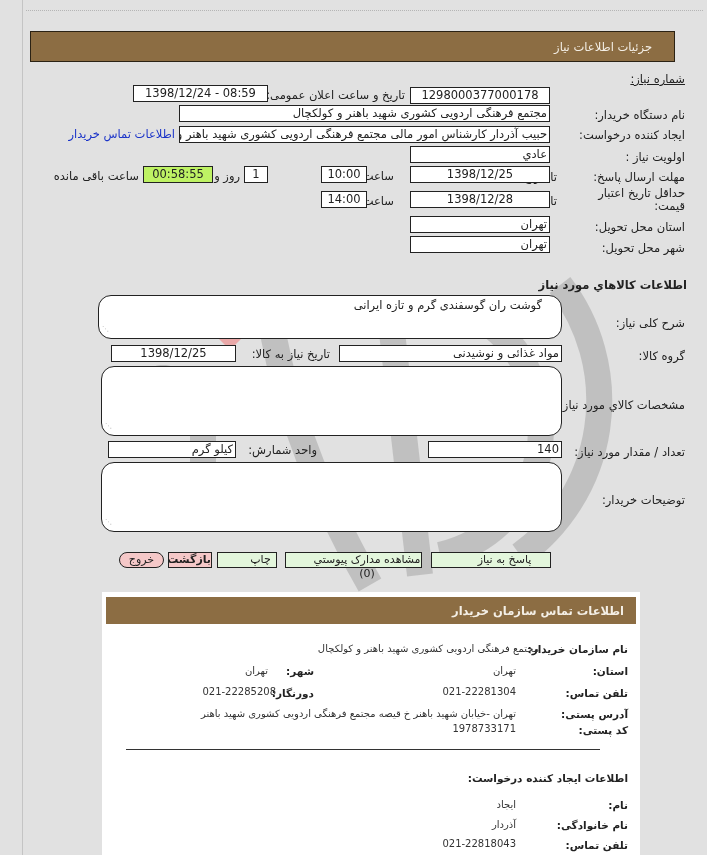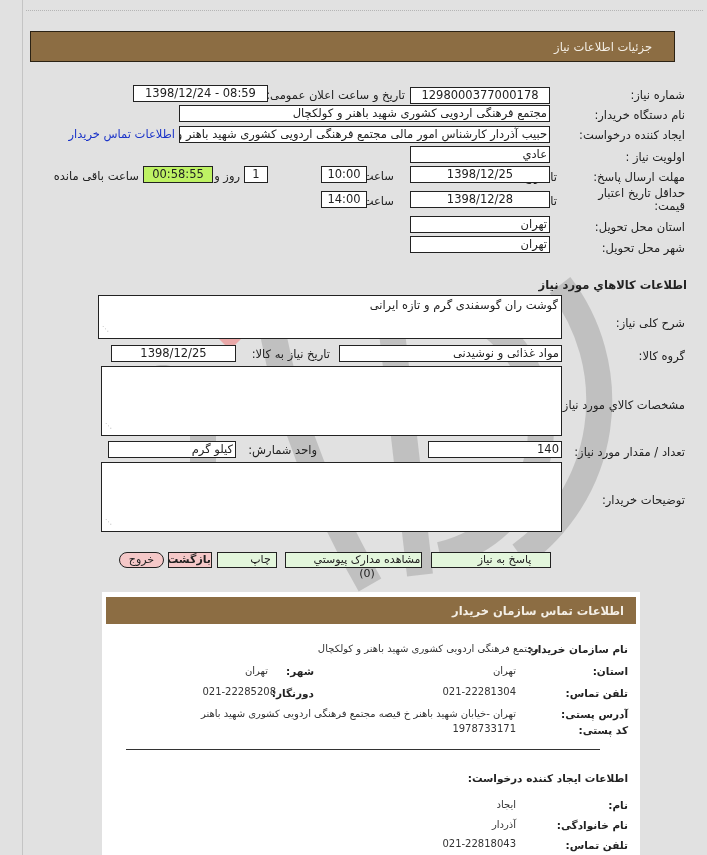--- a/index.html
+++ b/index.html
@@ -19,21 +19,21 @@
   }
   .title-bar span { position:absolute; right:22px; top:8px; }
 
   .lbl { position:absolute; direction:rtl; text-align:right; white-space:nowrap; color:#222; font-size:11.5px; }
   .box {
     position:absolute; background:#fff; border:1px solid #222; box-sizing:border-box;
     height:17px; line-height:15px; font-size:11.5px; white-space:nowrap; overflow:hidden;
   }
   .box.c { text-align:center; }
   .box.r { direction:rtl; text-align:right; padding-right:2px; }
-  .box.ta { height:auto; line-height:15px; white-space:normal; padding:2px 3px; }
+  .box.ta { height:auto; line-height:15px; white-space:normal; padding:2px 19px;border-radius:13px; }
   .grip { position:absolute; left:3px; bottom:1px; font-size:7px; color:#aaa; }
   .link { color:#1a33c8; }
   .section-title { position:absolute; right:20px; top:277px; font-weight:bold; direction:rtl; font-size:11.5px; }
 
   .btn {
     position:absolute; top:552px; height:16px; box-sizing:border-box; border:1px solid #222;
     font-size:11px; line-height:14px; text-align:center; direction:rtl; cursor:pointer;
   }
   .btn.green { background:#e3f6dc;padding-left:27px; }
   .btn.pink { background:#f5c8c8; }
@@ -71,21 +71,21 @@
     <rect x="60" y="110" width="26" height="70" rx="10"></rect>
     <rect x="100" y="150" width="26" height="70" rx="10"></rect>
   </g>
   <path d="M120 75 l20 -20 l20 20 l-20 20 z" fill="#f07a7a" fill-opacity="0.55"></path>
 </svg>
 
 <div class="title-bar">
   <span>جزئیات اطلاعات نیاز</span>
 </div>
 
-<div class="lbl" style="right:22px;top:88px;">شماره نیاز:</div>
+<div class="lbl" style="right:22px;top:72px;text-decoration:underline;">شماره نیاز:</div>
 <div class="box c" style="left:410px;top:87px;width:140px;">1298000377000178</div>
 <div class="lbl" style="right:302px;top:88px;">تاریخ و ساعت اعلان عمومی:</div>
 <div class="box c" style="left:133px;top:85px;width:135px;">1398/12/24 - 08:59</div>
 
 <div class="lbl" style="right:22px;top:108px;">نام دستگاه خریدار:</div>
 <div class="box r" style="left:179px;top:105px;width:371px;">مجتمع فرهنگی اردویی کشوری شهید باهنر و کولکچال</div>
 
 <div class="lbl" style="right:22px;top:128px;">ایجاد کننده درخواست:</div>
 <div class="box r" style="left:179px;top:126px;width:371px;">حبیب آذردار کارشناس امور مالی  مجتمع فرهنگی اردویی کشوری شهید باهنر و</div>
 <div class="lbl link" style="right:532px;top:127px;">اطلاعات تماس خریدار</div>

